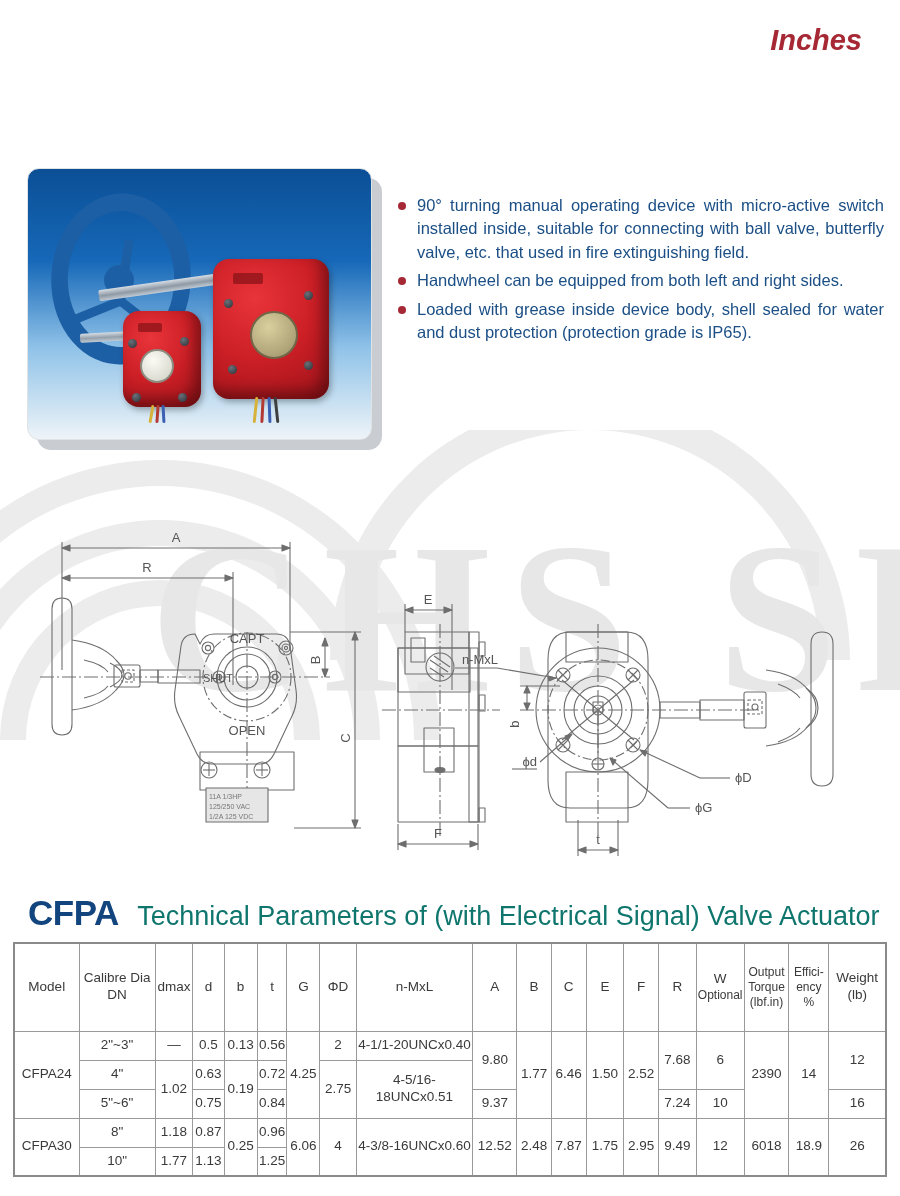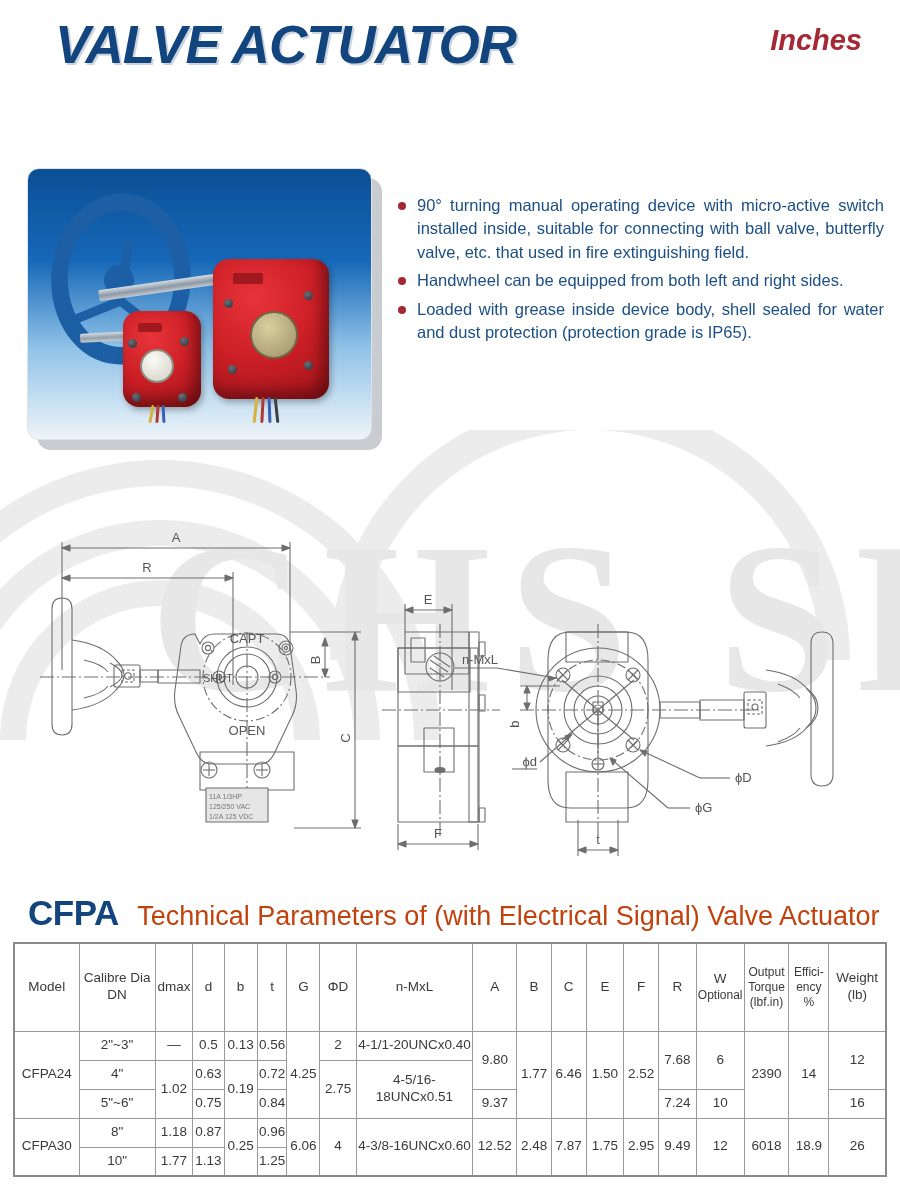--- a/index.html
+++ b/index.html
@@ -115,21 +115,21 @@
   }
   .b-txt.nojust { text-align:left; }
 
   
   .draw { position:absolute; left:0; top:520px; width:900px; height:365px; z-index:2;}
   .draw svg { display:block; }
 
   
   .tbl-title { position:absolute; left:28px; top:893px; z-index:3; white-space:nowrap;}
   .tbl-title .cf { font-size:35px; font-weight:700; color:#12447e; letter-spacing:-.5px;}
-  .tbl-title .tx { font-size:27px; color:#c2410c; margin-left:14px;}
+  .tbl-title .tx { font-size:27px; color:#0f766e; margin-left:14px;}
 
   table.spec {
     position:absolute; left:13px; top:942px; width:874px;
     border-collapse:collapse; z-index:3; background:#fff;
     font-size:13.5px; color:#3a3a3a;
   }
   table.spec td {
     border:1px solid #9a9a9a; text-align:center; vertical-align:middle;
     padding:2px 1px; line-height:1.25;
   }
@@ -146,21 +146,20 @@
 
   <div class="watermark">
     <div class="wm-arc wm-a1"></div>
     <div class="wm-arc wm-a2"></div>
     <div class="wm-arc wm-a3"></div>
     <div class="wm-arc wm-a4"></div>
     <div class="wm-text">CHS SP</div>
   </div>
 
   <div class="hdr">
-    <div class="hdr-title">VALVE ACTUATOR</div>
     <div class="hdr-units">Inches</div>
   </div>
 
   <div class="photo-wrap">
     <div class="photo-shadow"></div>
     <div class="photo">
       <div class="ph-wheel"></div>
       <div class="ph-spoke ph-sp1"></div>
       <div class="ph-spoke ph-sp2"></div>
       <div class="ph-spoke ph-sp3"></div>

